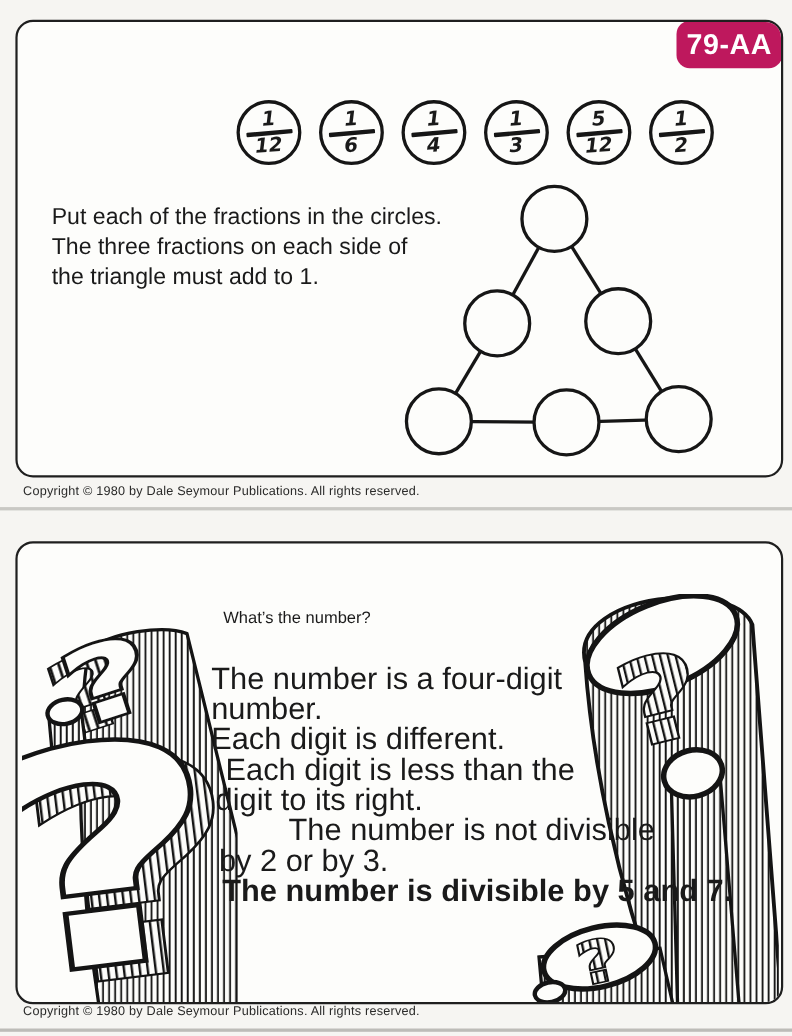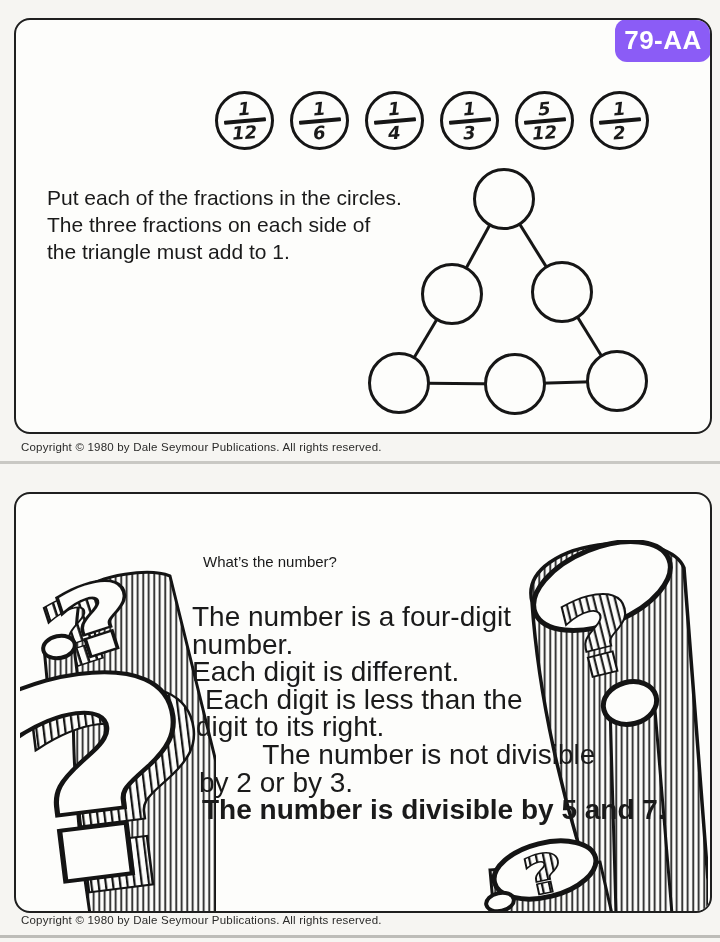--- a/index.html
+++ b/index.html
@@ -7,21 +7,21 @@
     position:relative;width:720px;height:942px;background:#f6f5f2;
     font-family:"Liberation Sans",sans-serif;color:#1a1a1a;overflow:hidden;
   }
   .card{
     position:absolute;left:14px;width:698px;background:#fdfdfb;
     border:2px solid #1f1f1f;border-radius:16px;box-sizing:border-box;overflow:hidden;
   }
   #card1{top:18px;height:416px;}
   #card2{top:492px;height:421px;}
   .badge{
-    position:absolute;top:-1px;right:-1px;background:#8b5cf6;color:#ffffff;
+    position:absolute;top:-1px;right:-1px;background:#be185d;color:#ffffff;
     display:flex;align-items:center;justify-content:center;
     font-weight:bold;font-size:26px;letter-spacing:0.5px;
     border-radius:12px;border-top-right-radius:15px;
   }
   #card1 .badge{width:96px;height:43px;}
   #card2 .badge{width:96px;height:40px;}
 
   
   .fractions{position:absolute;left:199px;top:71px;display:flex;gap:16px;}
   .fcircle{

